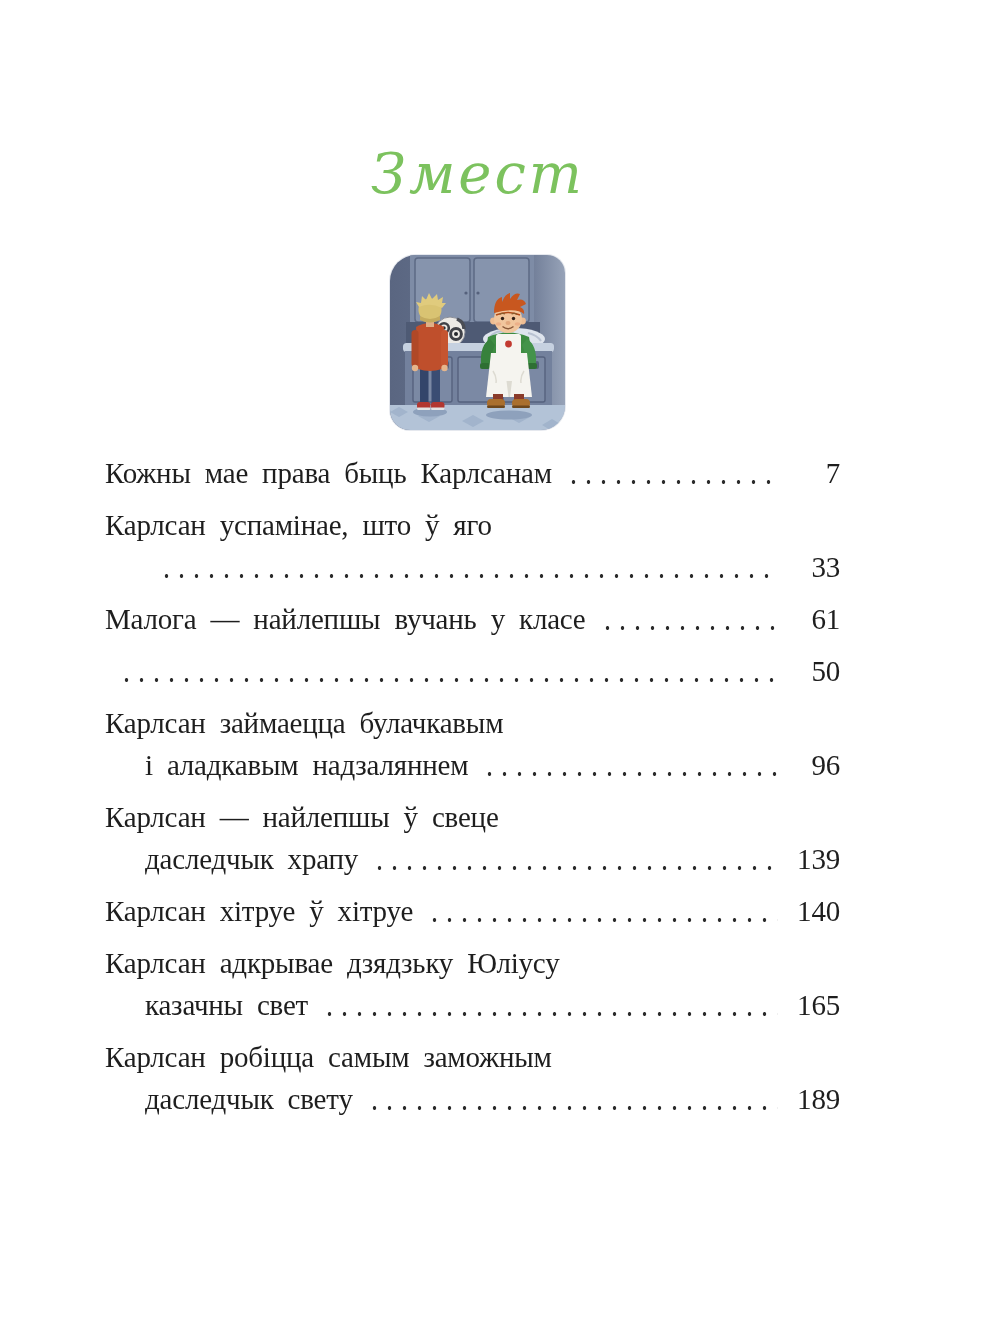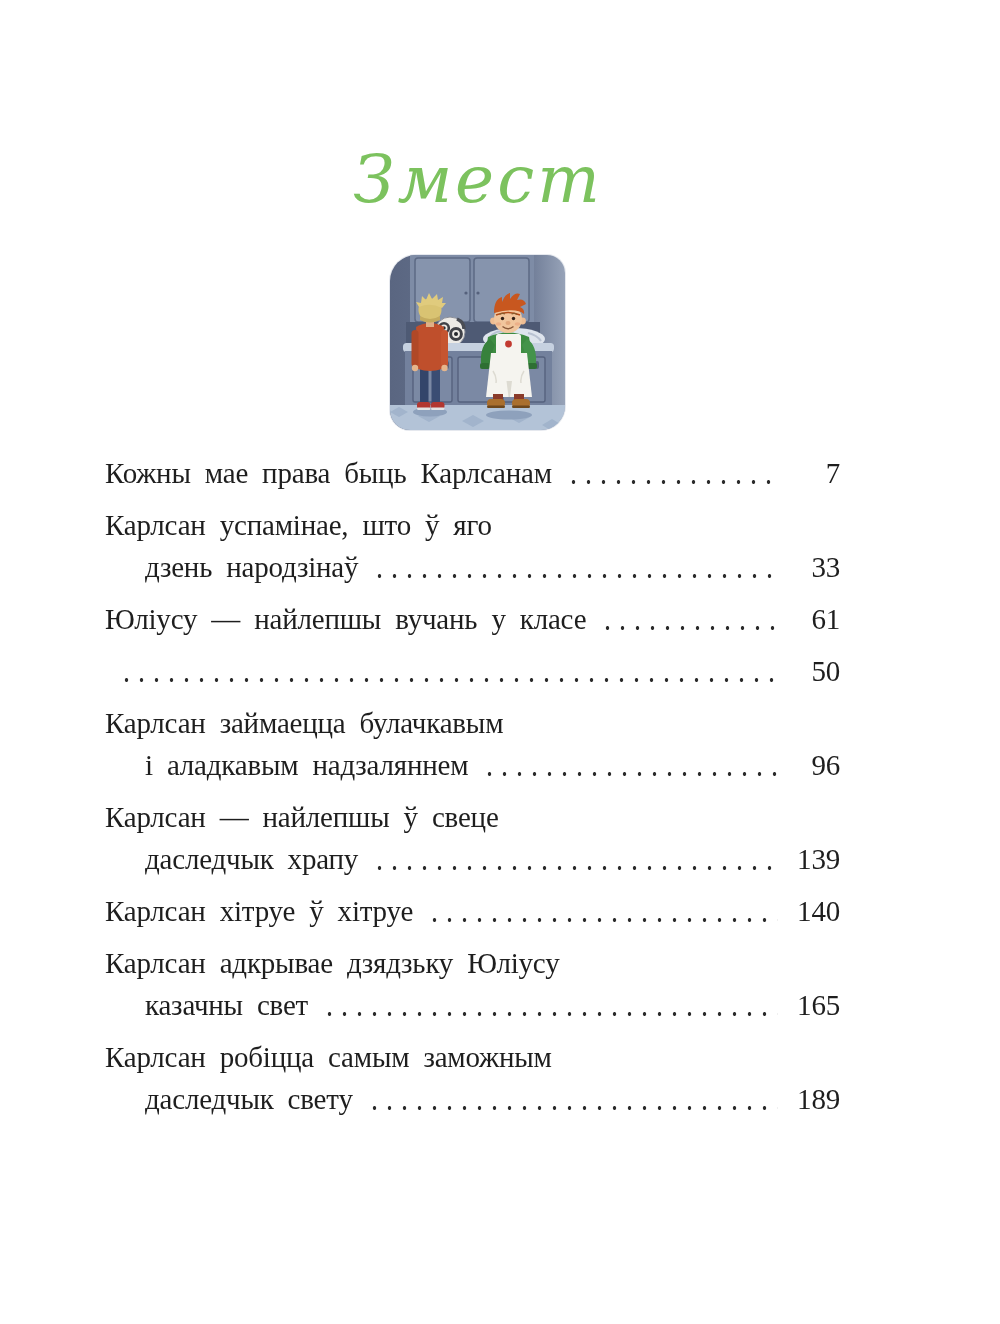--- a/index.html
+++ b/index.html
@@ -16,21 +16,21 @@
   .title-wrap {
     position: absolute;
     top: 140px;
     left: 0;
     width: 956px;
     text-align: center;
   }
   .title {
     font-family: "DejaVu Serif", serif;
     font-style: italic;
-    font-size: 66px;
+    font-size: 56px;
     line-height: 1.2;
     color: #7cc25e;
     letter-spacing: 3px;
   }
 
   
   .illus {
     position: absolute;
     top: 255px;
     left: 390px;
@@ -198,29 +198,28 @@
         <span class="dots"></span>
         <span class="pg">7</span>
       </div>
     </div>
 
     <div class="entry">
       <div class="line">
         <span class="txt">Карлсан успамінае, што ў яго</span>
       </div>
       <div class="line cont">
-        <span class="txt">дзень народзінаў</span>
         <span class="dots"></span>
         <span class="pg">33</span>
       </div>
     </div>
 
     <div class="entry">
       <div class="line">
-        <span class="txt">Юліусу — найлепшы вучань у класе</span>
+        <span class="txt">Малога — найлепшы вучань у класе</span>
         <span class="dots"></span>
         <span class="pg">61</span>
       </div>
     </div>
 
     <div class="entry">
       <div class="line">
         <span class="dots"></span>
         <span class="pg">50</span>
       </div>

